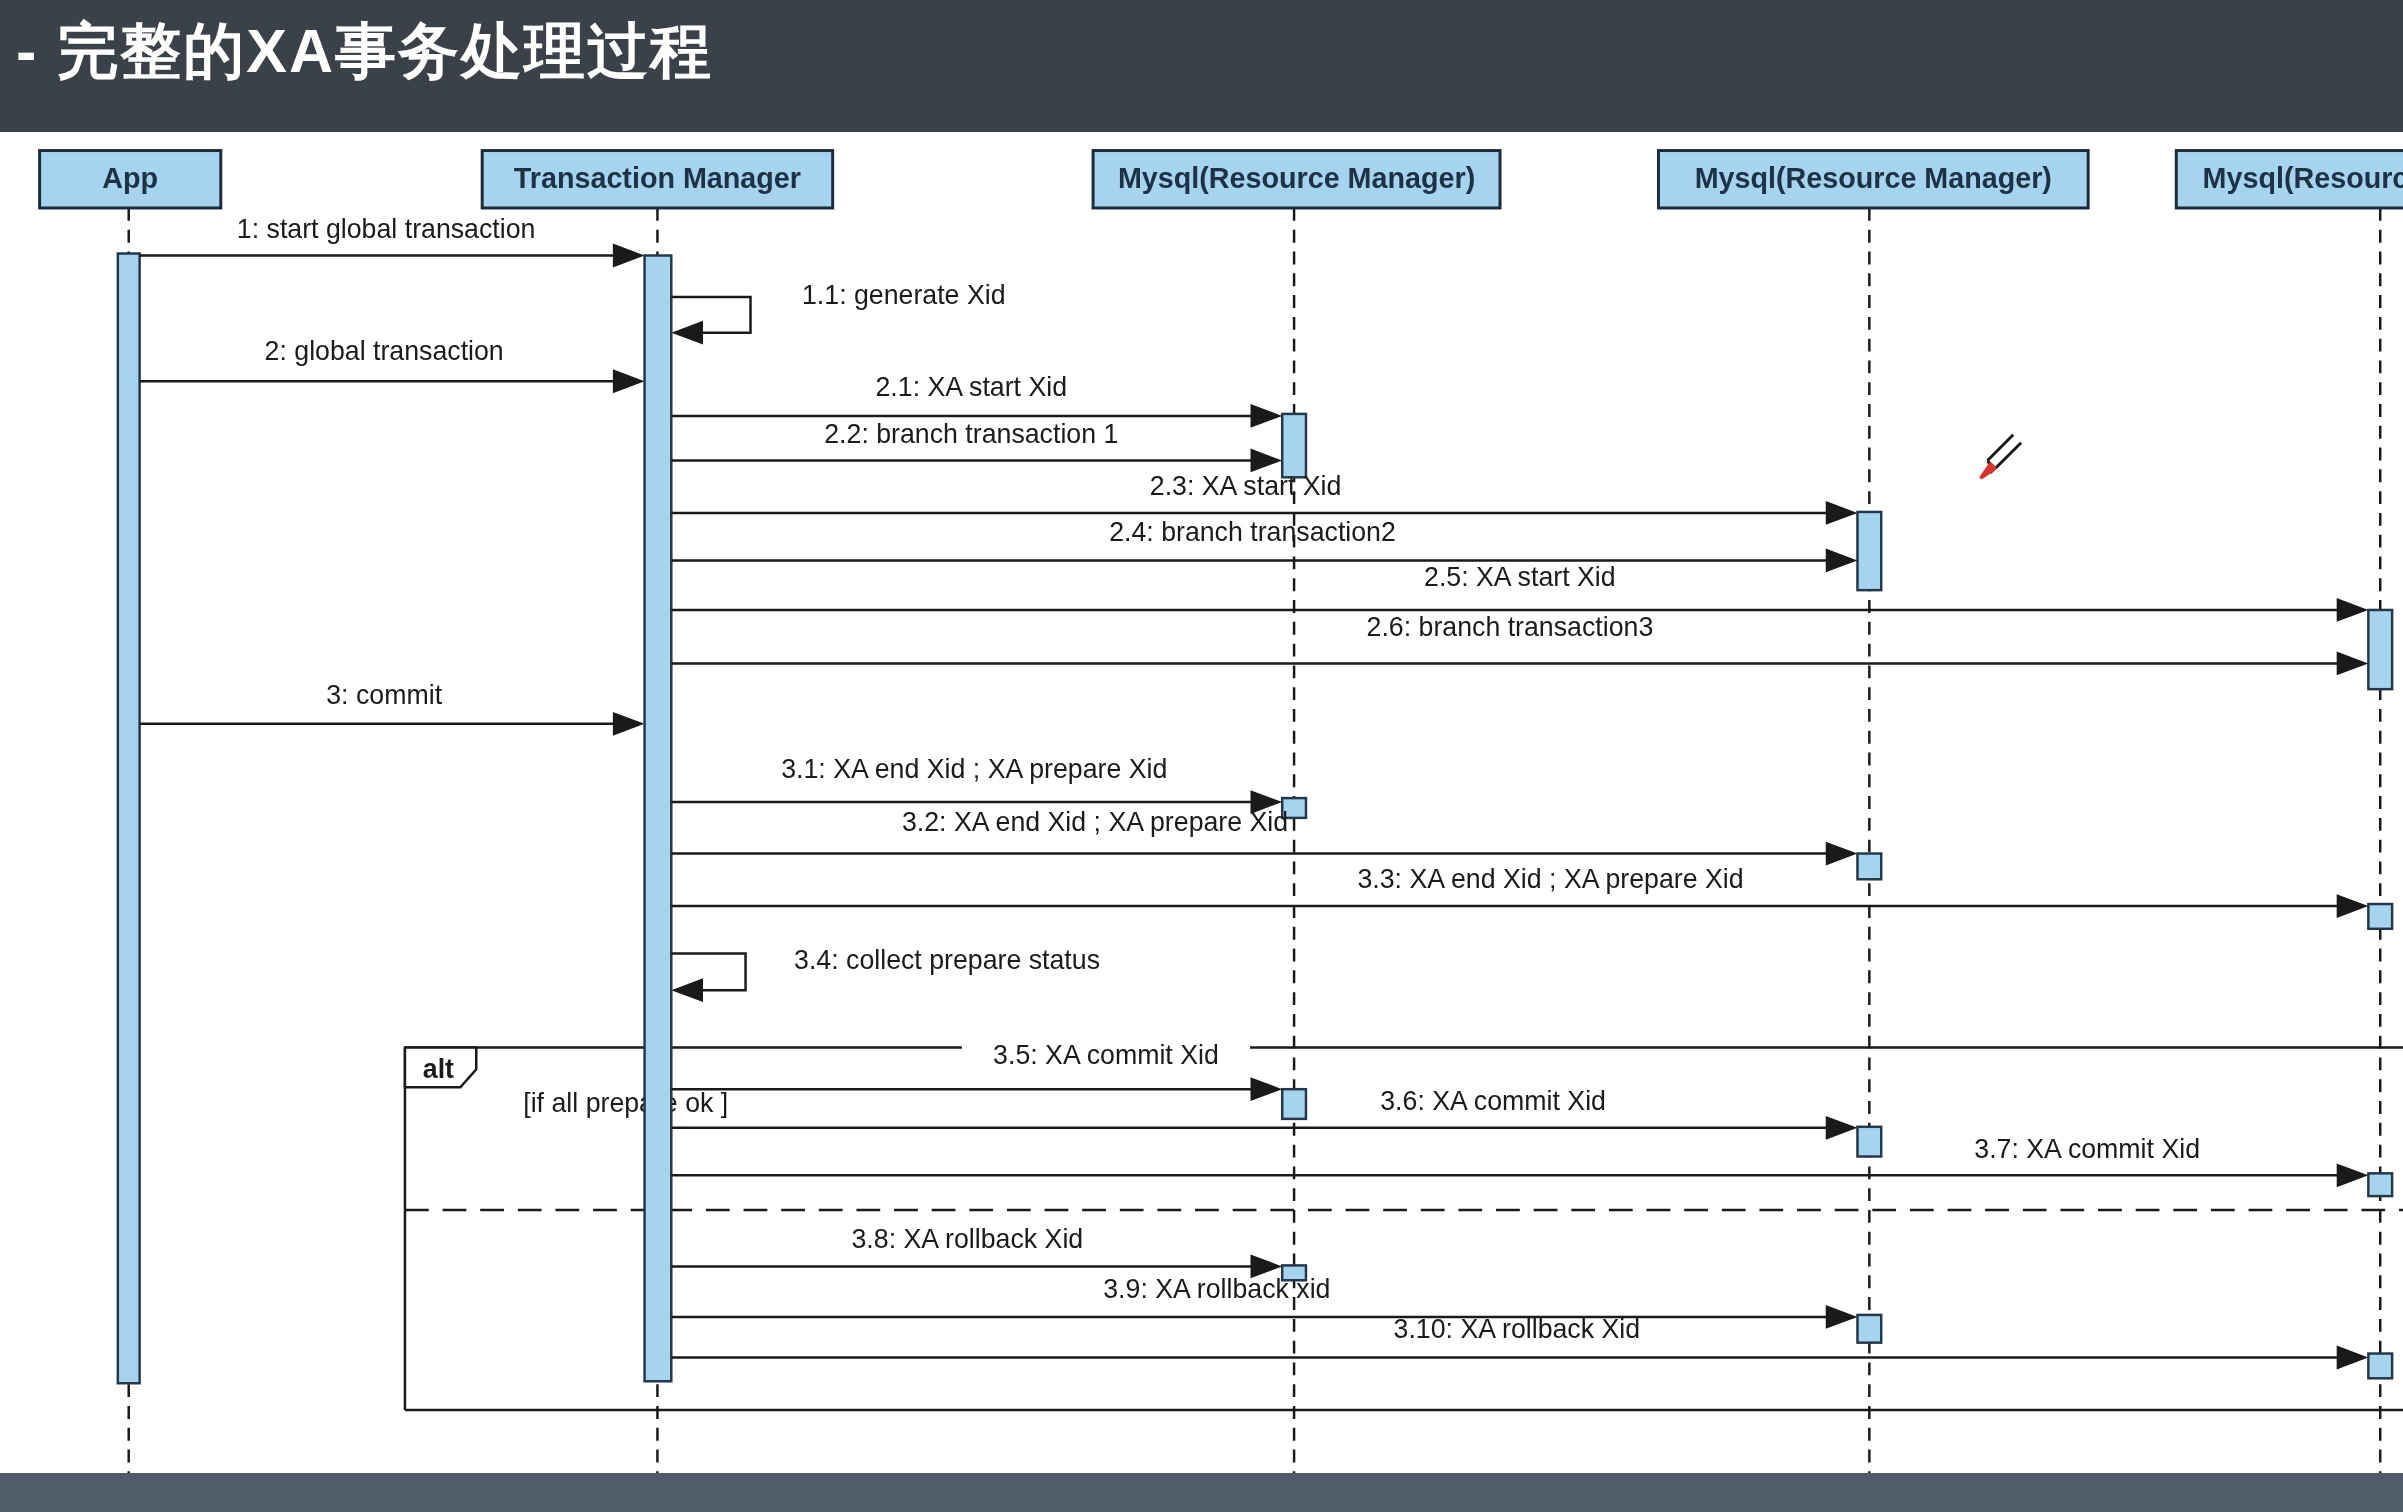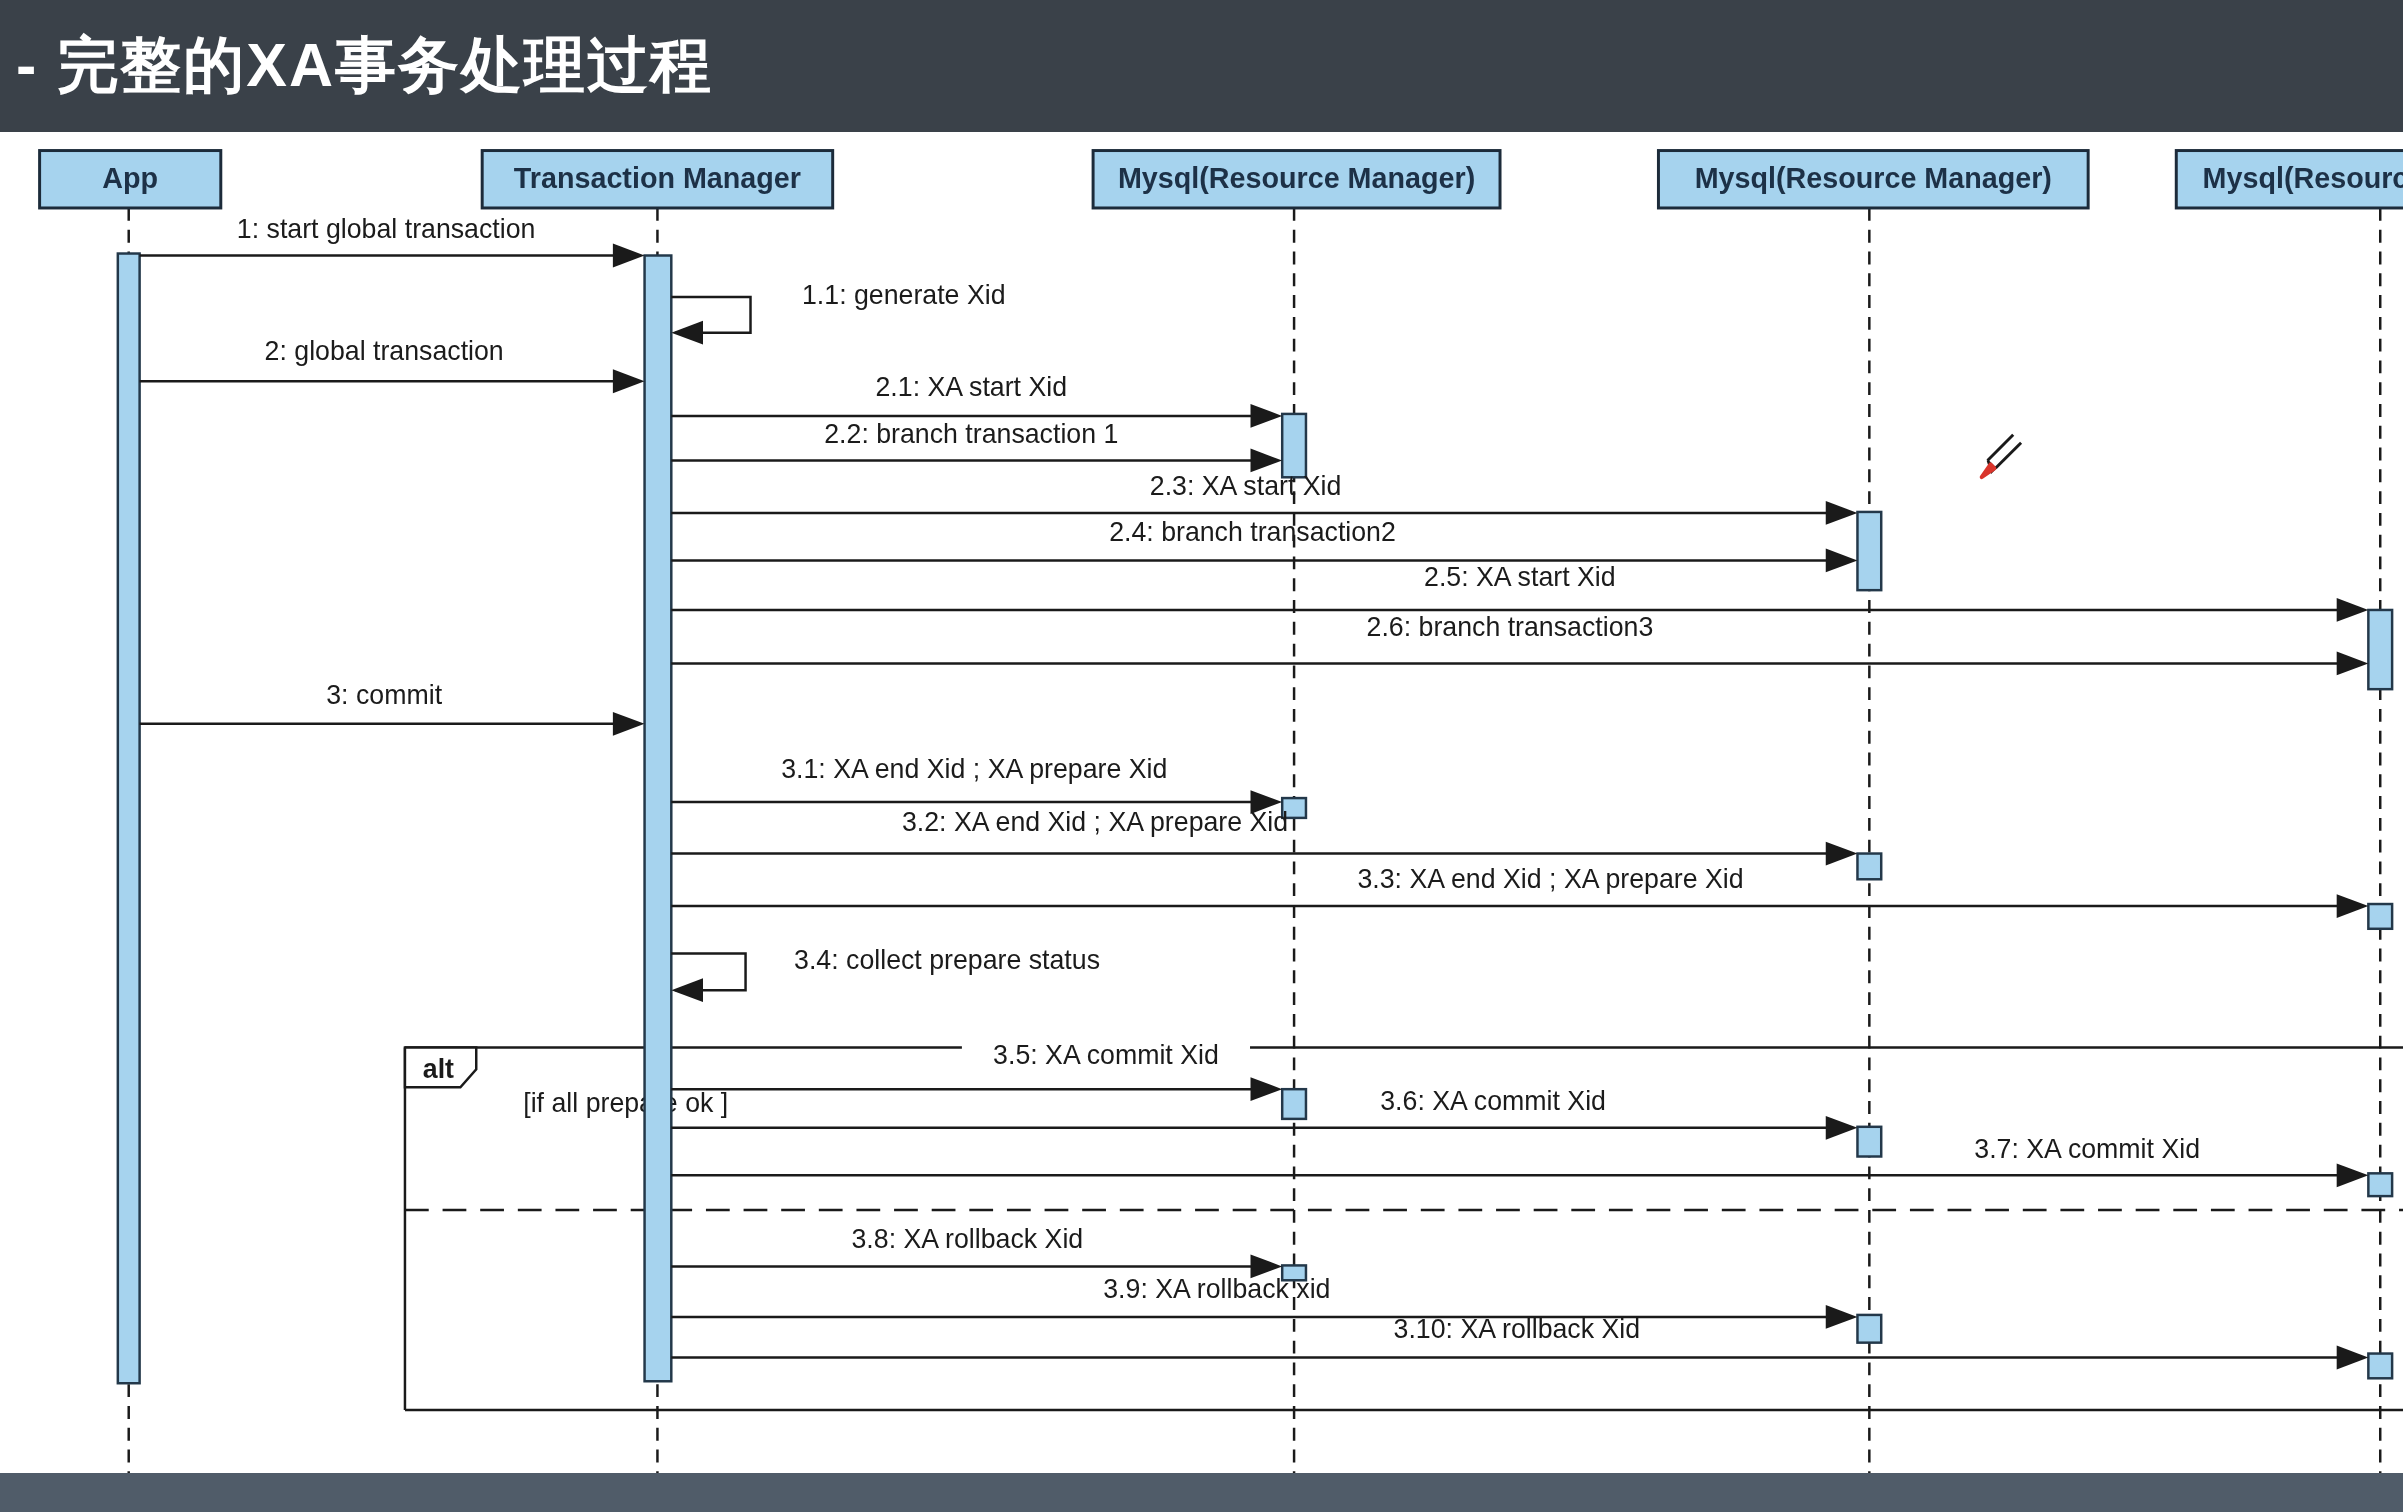--- a/index.html
+++ b/index.html
@@ -9,21 +9,21 @@
     overflow:hidden;
     background:#ffffff;
     font-family:"Liberation Sans","DejaVu Sans",sans-serif;
   }
   .top-bar{
     position:absolute;left:0;top:0;width:2404px;height:132px;
     background:#3a4149;
     color:#ffffff;
     display:flex;align-items:flex-start;
     box-sizing:border-box;
-    padding:20px 0 0 16px;
+    padding:6px 0 0 16px;
   }
   .top-bar .title{
     font-size:61px;
     font-weight:bold;
     letter-spacing:2px;
     line-height:91px;
     white-space:nowrap;
   }
   .bottom-bar{
     position:absolute;left:0;bottom:0;width:2404px;height:40px;

